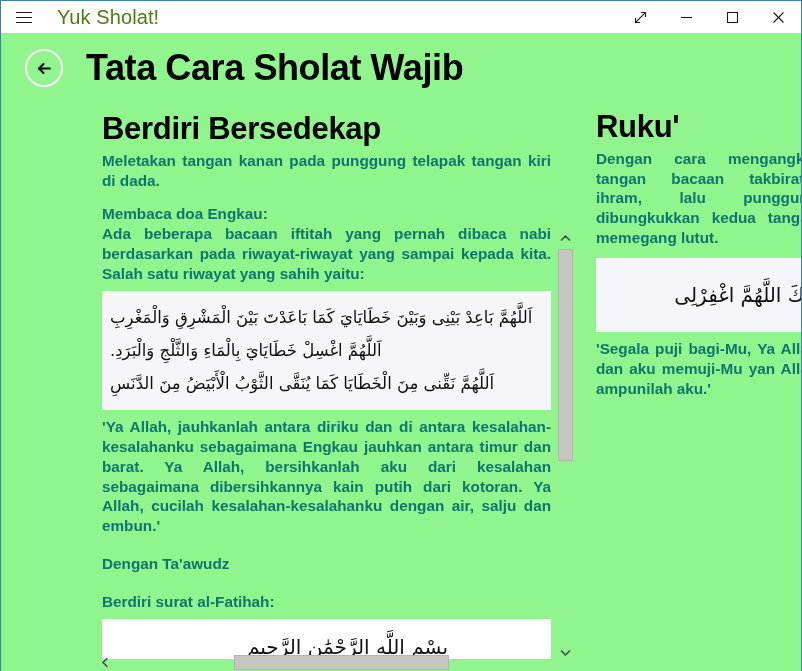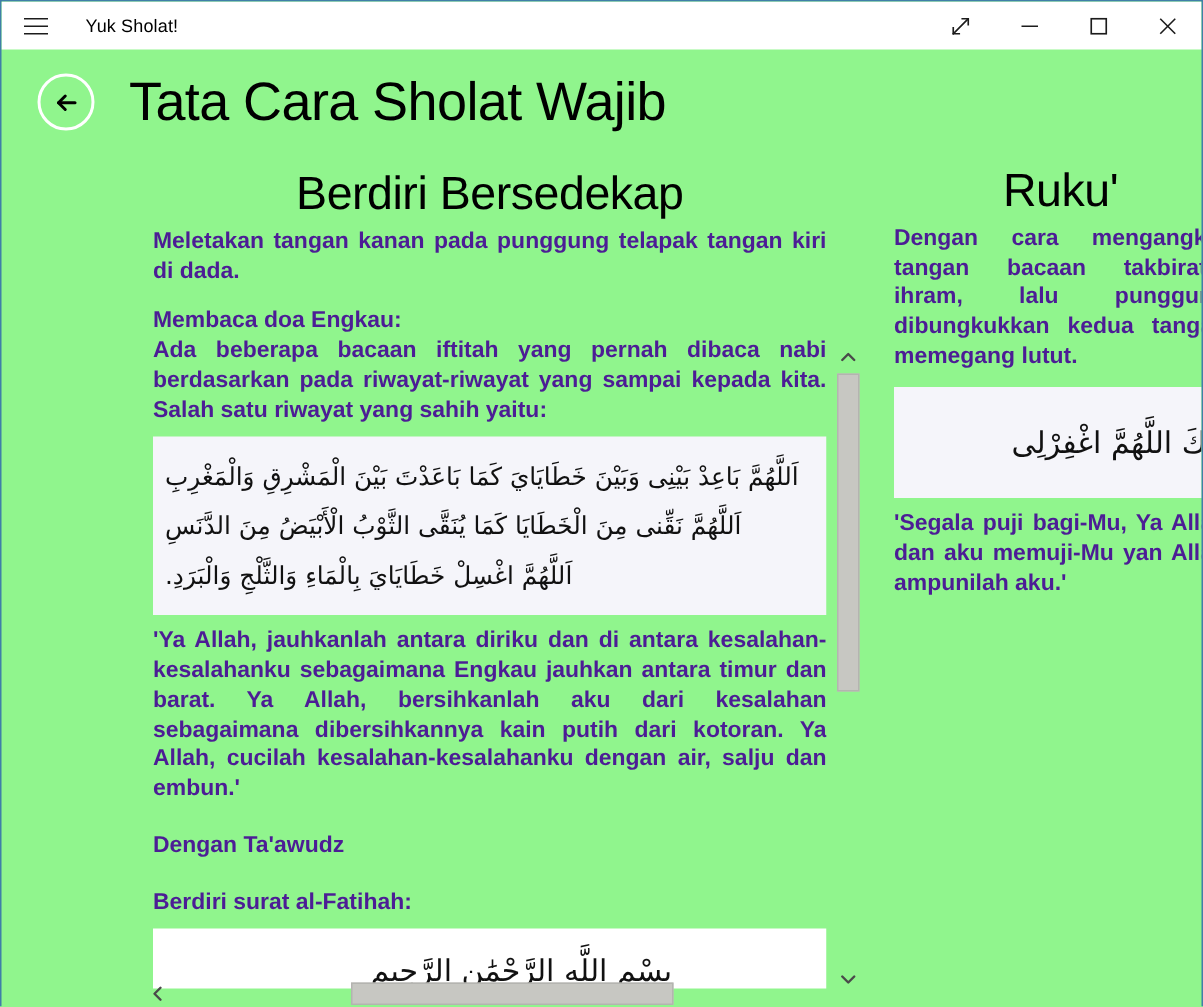--- a/index.html
+++ b/index.html
@@ -49,22 +49,22 @@
     cursor: pointer;
   }
   .hamburger span {
     display: block;
     width: 16px;
     height: 1px;
     background: #1c1c1c;
     margin: 2px 0;
   }
   .app-title {
-    font-size: 12px;
-    color: #000000;
+    font-size: 20px;
+    color: #4d7c0f;
     letter-spacing: 0.1px;
     margin-left: 10px;
     white-space: nowrap;
     font-family: "Liberation Sans", sans-serif;
   }
   .titlebar-spacer { flex: 1 1 auto; }
   .winbtn {
     width: 46px;
     height: 32px;
     display: flex;
@@ -93,21 +93,21 @@
     display: flex;
     align-items: center;
     justify-content: center;
     cursor: pointer;
     flex: 0 0 auto;
   }
   .back-button svg { display:block; }
   .page-title {
     margin-left: 23px;
     font-size: 36px;
-    font-weight: normal;
+    font-weight: bold;
     color: #000000;
     letter-spacing: -0.4px;
     white-space: nowrap;
     font-family: "Liberation Sans", sans-serif;
   }
 
   
   .content-area {
     position: absolute;
     top: 102px;
@@ -129,37 +129,36 @@
   }
   .column.right {
     left: 580px;
     width: 222px;
     bottom: 0;
     margin-left: 15px;
   }
 
   .section-title {
     font-size: 31px;
-    font-weight: normal;
+    font-weight: bold;
     color: #000000;
     margin: 8px 0 4px 0;
     letter-spacing: -0.3px;
     line-height: 1.15;
     font-family: "Liberation Sans", sans-serif;
-    text-align: center;
   }
   .column.right .section-title {
     font-size: 31px;
     margin-top: 6px;
   }
 
   .body-text {
     font-size: 15.3px;
     font-weight: bold;
-    color: #4c1d95;
+    color: #0f766e;
     line-height: 1.30;
     text-align: justify;
     margin: 0;
     font-family: "Liberation Sans", sans-serif;
   }
   .gap-sm { height: 14px; }
   .gap-md { height: 18px; }
 
   .arabic-box {
     background: #f5f5fa;
@@ -340,22 +339,22 @@
 
       <p class="body-text">Meletakan tangan kanan pada punggung telapak tangan kiri di dada.</p>
 
       <div class="gap-sm"></div>
 
       <p class="body-text">Membaca doa Engkau:</p>
       <p class="body-text">Ada beberapa bacaan iftitah yang pernah dibaca nabi berdasarkan pada riwayat-riwayat yang sampai kepada kita. Salah satu riwayat yang sahih yaitu:</p>
 
       <div class="arabic-box">
         <div class="arabic-line">اَللَّهُمَّ بَاعِدْ بَيْنِى وَبَيْنَ خَطَايَايَ كَمَا بَاعَدْتَ بَيْنَ الْمَشْرِقِ وَالْمَغْرِبِ</div>
+        <div class="arabic-line">اَللَّهُمَّ اغْسِلْ خَطَايَايَ بِالْمَاءِ وَالثَّلْجِ وَالْبَرَدِ.</div>
         <div class="arabic-line">اَللَّهُمَّ نَقِّنى مِنَ الْخَطَايَا كَمَا يُنَقَّى الثَّوْبُ الْأَبْيَضُ مِنَ الدَّنَسِ</div>
-        <div class="arabic-line">اَللَّهُمَّ اغْسِلْ خَطَايَايَ بِالْمَاءِ وَالثَّلْجِ وَالْبَرَدِ.</div>
       </div>
 
       <p class="body-text">'Ya Allah, jauhkanlah antara diriku dan di antara kesalahan-kesalahanku sebagaimana Engkau jauhkan antara timur dan barat. Ya Allah, bersihkanlah aku dari kesalahan sebagaimana dibersihkannya kain putih dari kotoran. Ya Allah, cucilah kesalahan-kesalahanku dengan air, salju dan embun.'</p>
 
       <div class="gap-md"></div>
 
       <p class="body-text">Dengan Ta'awudz</p>
 
       <div class="gap-md"></div>
 

